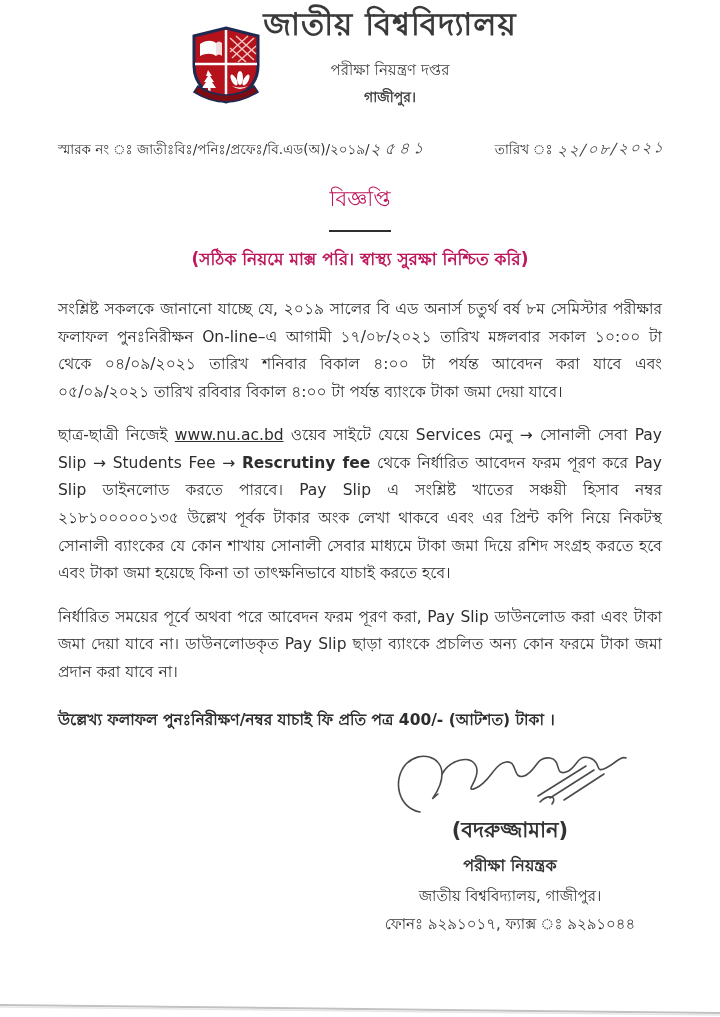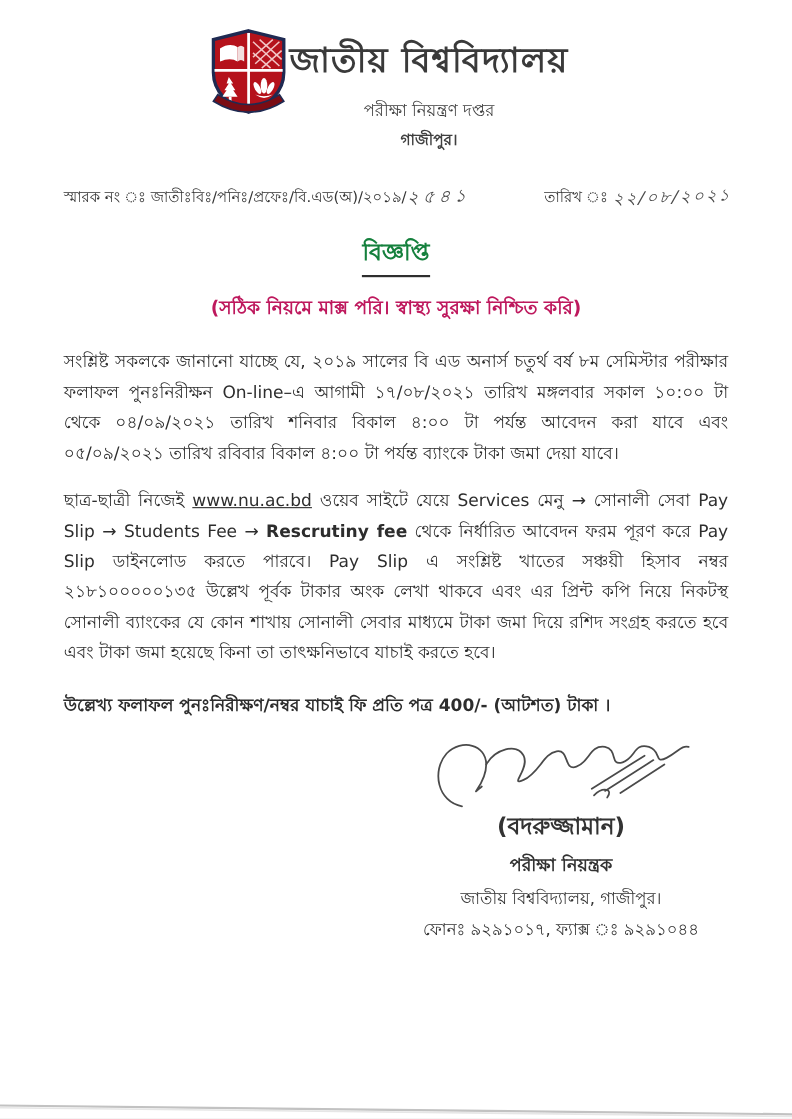--- a/index.html
+++ b/index.html
@@ -6,21 +6,21 @@
   .page{
     position:relative;
     width:720px;height:1017px;
     margin:0 auto;
     background:#ffffff;
     font-family:"DejaVu Sans", sans-serif;
     color:#2b2b2b;
     overflow:hidden;
   }
   
-  .header{position:relative;padding-top:30px;text-align:center;}
+  .header{position:relative;text-align:center;}
   .logo{position:absolute;left:186px;top:26px;width:80px;height:78px;}
   .org-name{
     font-size:31px;font-weight:bold;color:#3a3a3a;
     letter-spacing:1px;margin-left:60px;
   }
   .dept{font-size:15px;font-weight:normal;color:#3f3f3f;margin-top:6px;margin-left:60px;}
   .loc{font-size:14px;font-weight:bold;color:#3f3f3f;margin-top:3px;margin-left:60px;text-align:center;}
 
   
   .meta-row{
@@ -30,22 +30,22 @@
   .handwritten{
     font-style:italic;color:#4a4a4a;
     letter-spacing:2px;font-size:15px;
     display:inline-block;transform:rotate(-2deg) skewX(-6deg);
   }
   .memo-hand{font-size:16px;letter-spacing:4px;}
 
   
   .title-wrap{text-align:center;margin-top:20px;}
   .notice-title{
-    display:inline-block;font-size:21px;font-weight:bold;color:#15803d;
-    border-bottom:2px solid #2e2e2e;padding-bottom:2px;
+    display:inline-block;font-size:21px;font-weight:normal;color:#be185d;
+    border-bottom:2px solid #2e2e2e;padding-bottom:12px;
   }
   .notice-subtitle{
     text-align:center;font-size:17px;font-weight:bold;color:#be185d;
     margin-top:14px;
   }
 
   
   .body-text{
     margin:0 58px;font-size:15.5px;line-height:1.78;
     text-align:justify;color:#2d2d2d;
@@ -125,20 +125,21 @@
   <div class="title-wrap">
     <div class="notice-title">বিজ্ঞপ্তি</div>
   </div>
   <div class="notice-subtitle">(সঠিক নিয়মে মাক্স পরি। স্বাস্থ্য সুরক্ষা নিশ্চিত করি)</div>
 
   <div class="body-text">
     <p class="para para-first">সংশ্লিষ্ট সকলকে জানানো যাচ্ছে যে, ২০১৯ সালের বি এড অনার্স চতুর্থ বর্ষ ৮ম সেমিস্টার পরীক্ষার ফলাফল পুনঃনিরীক্ষন On-line–এ আগামী ১৭/০৮/২০২১ তারিখ মঙ্গলবার সকাল ১০:০০ টা থেকে ০৪/০৯/২০২১ তারিখ শনিবার বিকাল ৪:০০ টা পর্যন্ত আবেদন করা যাবে এবং ০৫/০৯/২০২১ তারিখ রবিবার বিকাল ৪:০০ টা পর্যন্ত ব্যাংকে টাকা জমা দেয়া যাবে।</p>
 
     <p class="para"><span>ছাত্র-ছাত্রী নিজেই </span><span class="link-text">www.nu.ac.bd</span><span> ওয়েব সাইটে যেয়ে Services মেনু → সোনালী সেবা Pay Slip → Students Fee → </span><span class="bold-text">Rescrutiny fee</span><span> থেকে নির্ধারিত আবেদন ফরম পূরণ করে Pay Slip ডাইনলোড করতে পারবে। Pay Slip এ সংশ্লিষ্ট খাতের সঞ্চয়ী হিসাব নম্বর ২১৮১০০০০০১৩৫ উল্লেখ পূর্বক টাকার অংক লেখা থাকবে এবং এর প্রিন্ট কপি নিয়ে নিকটস্থ সোনালী ব্যাংকের যে কোন শাখায় সোনালী সেবার মাধ্যমে টাকা জমা দিয়ে রশিদ সংগ্রহ করতে হবে এবং টাকা জমা হয়েছে কিনা তা তাৎক্ষনিভাবে যাচাই করতে হবে।</span></p>
 
+    <p class="para">নির্ধারিত সময়ের পূর্বে অথবা পরে আবেদন ফরম পূরণ করা, Pay Slip ডাউনলোড করা এবং টাকা জমা দেয়া যাবে না। ডাউনলোডকৃত Pay Slip ছাড়া ব্যাংকে প্রচলিত অন্য কোন ফরমে টাকা জমা প্রদান করা যাবে না।</p>
 
     <p class="para note">উল্লেখ্য ফলাফল পুনঃনিরীক্ষণ/নম্বর যাচাই ফি প্রতি পত্র 400/- (আটশত) টাকা ।</p>
   </div>
 
   <div class="sig-block">
     <svg class="sig-scribble" width="240" height="78" viewBox="0 0 240 78">
       <g fill="none" stroke="#4a4a4a" stroke-width="1.6" stroke-linecap="round">
         <path d="M30 62 C 8 58 2 30 16 14 C 30 0 52 6 52 24 C 52 42 34 56 48 44"></path>
         <path d="M52 24 C 60 10 80 4 86 16 C 92 28 72 44 86 38 C 100 32 104 14 116 12 C 128 10 122 30 134 26 C 146 22 146 6 160 8 C 172 10 164 26 176 22 C 188 18 186 4 200 8 C 212 12 204 24 216 18 C 226 13 230 6 236 8"></path>
         <path d="M148 46 L 196 16 M160 48 L 204 20 M174 50 L 214 24"></path>

